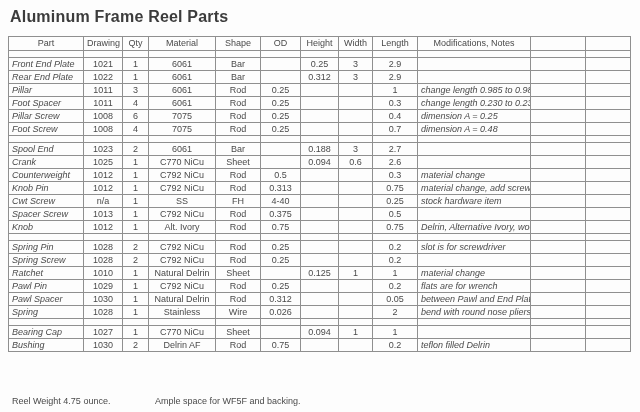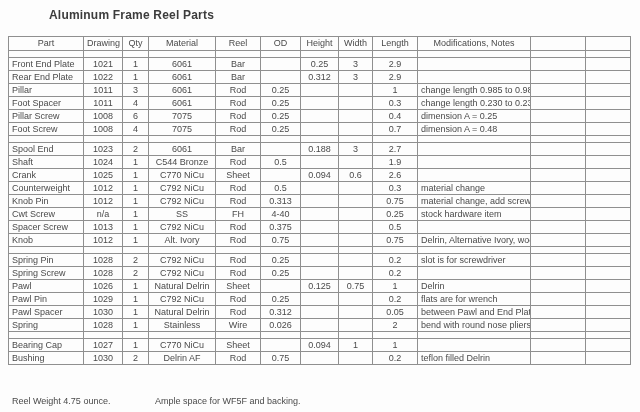--- a/index.html
+++ b/index.html
@@ -6,41 +6,40 @@
   .page {
     position:relative;
     width:640px; height:412px;
     background:#fdfdfd;
     font-family:"Liberation Sans", sans-serif;
     color:#464646;
     overflow:hidden;
   }
   .doc-title {
     position:absolute; left:10px; top:8px;
-    font-size:12px; font-weight:bold; color:#3c3c3c;
+    font-size:16px; font-weight:bold; color:#3c3c3c;
     letter-spacing:0.2px;
-    margin-left:39px;
   }
   table.parts {
     position:absolute; left:8px; top:36px;
     border-collapse:collapse; table-layout:fixed;
     width:622px;
   }
   table.parts th, table.parts td {
     border:1px solid #8f8f8f;
     font-size:9px; font-weight:normal;
     color:#4a4a4a;
     padding:0 3px;
     height:12px; line-height:11px;
     white-space:nowrap; overflow:hidden;
     text-align:center;
     vertical-align:middle;
   }
   table.parts th { height:13px; }
-  table.parts td.al { text-align:left; }
+  table.parts td.al { text-align:left;font-style:italic; }
   table.parts tr.spacer td { height:6px; }
   .footer-line {
     position:absolute; left:0; top:396px; width:640px;
     font-size:9px; color:#4a4a4a;
   }
   .footer-left  { position:absolute; left:12px;  top:0; }
   .footer-right { position:absolute; left:155px; top:0; }
 </style>
 </head>
 <body>
@@ -62,21 +61,21 @@
         <col style="width: 113px;">
         <col style="width: 55px;">
         <col style="width: 45px;">
       </colgroup>
     <thead>
         <tr>
           <th>Part</th>
           <th>Drawing</th>
           <th>Qty</th>
           <th>Material</th>
-          <th>Reel</th>
+          <th>Shape</th>
           <th>OD</th>
           <th>Height</th>
           <th>Width</th>
           <th>Length</th>
           <th>Modifications, Notes</th>
           <th></th>
           <th></th>
         </tr>
       </thead>
     <tbody>
@@ -200,34 +199,20 @@
           <td>Bar</td>
           <td></td>
           <td>0.188</td>
           <td>3</td>
           <td>2.7</td>
           <td class="al"></td>
           <td></td>
           <td></td>
         </tr>
         <tr>
-          <td class="al">Shaft</td>
-          <td>1024</td>
-          <td>1</td>
-          <td>C544 Bronze</td>
-          <td>Rod</td>
-          <td>0.5</td>
-          <td></td>
-          <td></td>
-          <td>1.9</td>
-          <td class="al"></td>
-          <td></td>
-          <td></td>
-        </tr>
-        <tr>
           <td class="al">Crank</td>
           <td>1025</td>
           <td>1</td>
           <td>C770 NiCu</td>
           <td>Sheet</td>
           <td></td>
           <td>0.094</td>
           <td>0.6</td>
           <td>2.6</td>
           <td class="al"></td>
@@ -340,30 +325,30 @@
           <td>Rod</td>
           <td>0.25</td>
           <td></td>
           <td></td>
           <td>0.2</td>
           <td class="al"></td>
           <td></td>
           <td></td>
         </tr>
         <tr>
-          <td class="al">Pawl</td>
-          <td>1026</td>
+          <td class="al">Ratchet</td>
+          <td>1010</td>
           <td>1</td>
           <td>Natural Delrin</td>
           <td>Sheet</td>
           <td></td>
           <td>0.125</td>
-          <td>0.75</td>
-          <td>1</td>
-          <td class="al">Delrin</td>
+          <td>1</td>
+          <td>1</td>
+          <td class="al">material change</td>
           <td></td>
           <td></td>
         </tr>
         <tr>
           <td class="al">Pawl Pin</td>
           <td>1029</td>
           <td>1</td>
           <td>C792 NiCu</td>
           <td>Rod</td>
           <td>0.25</td>

